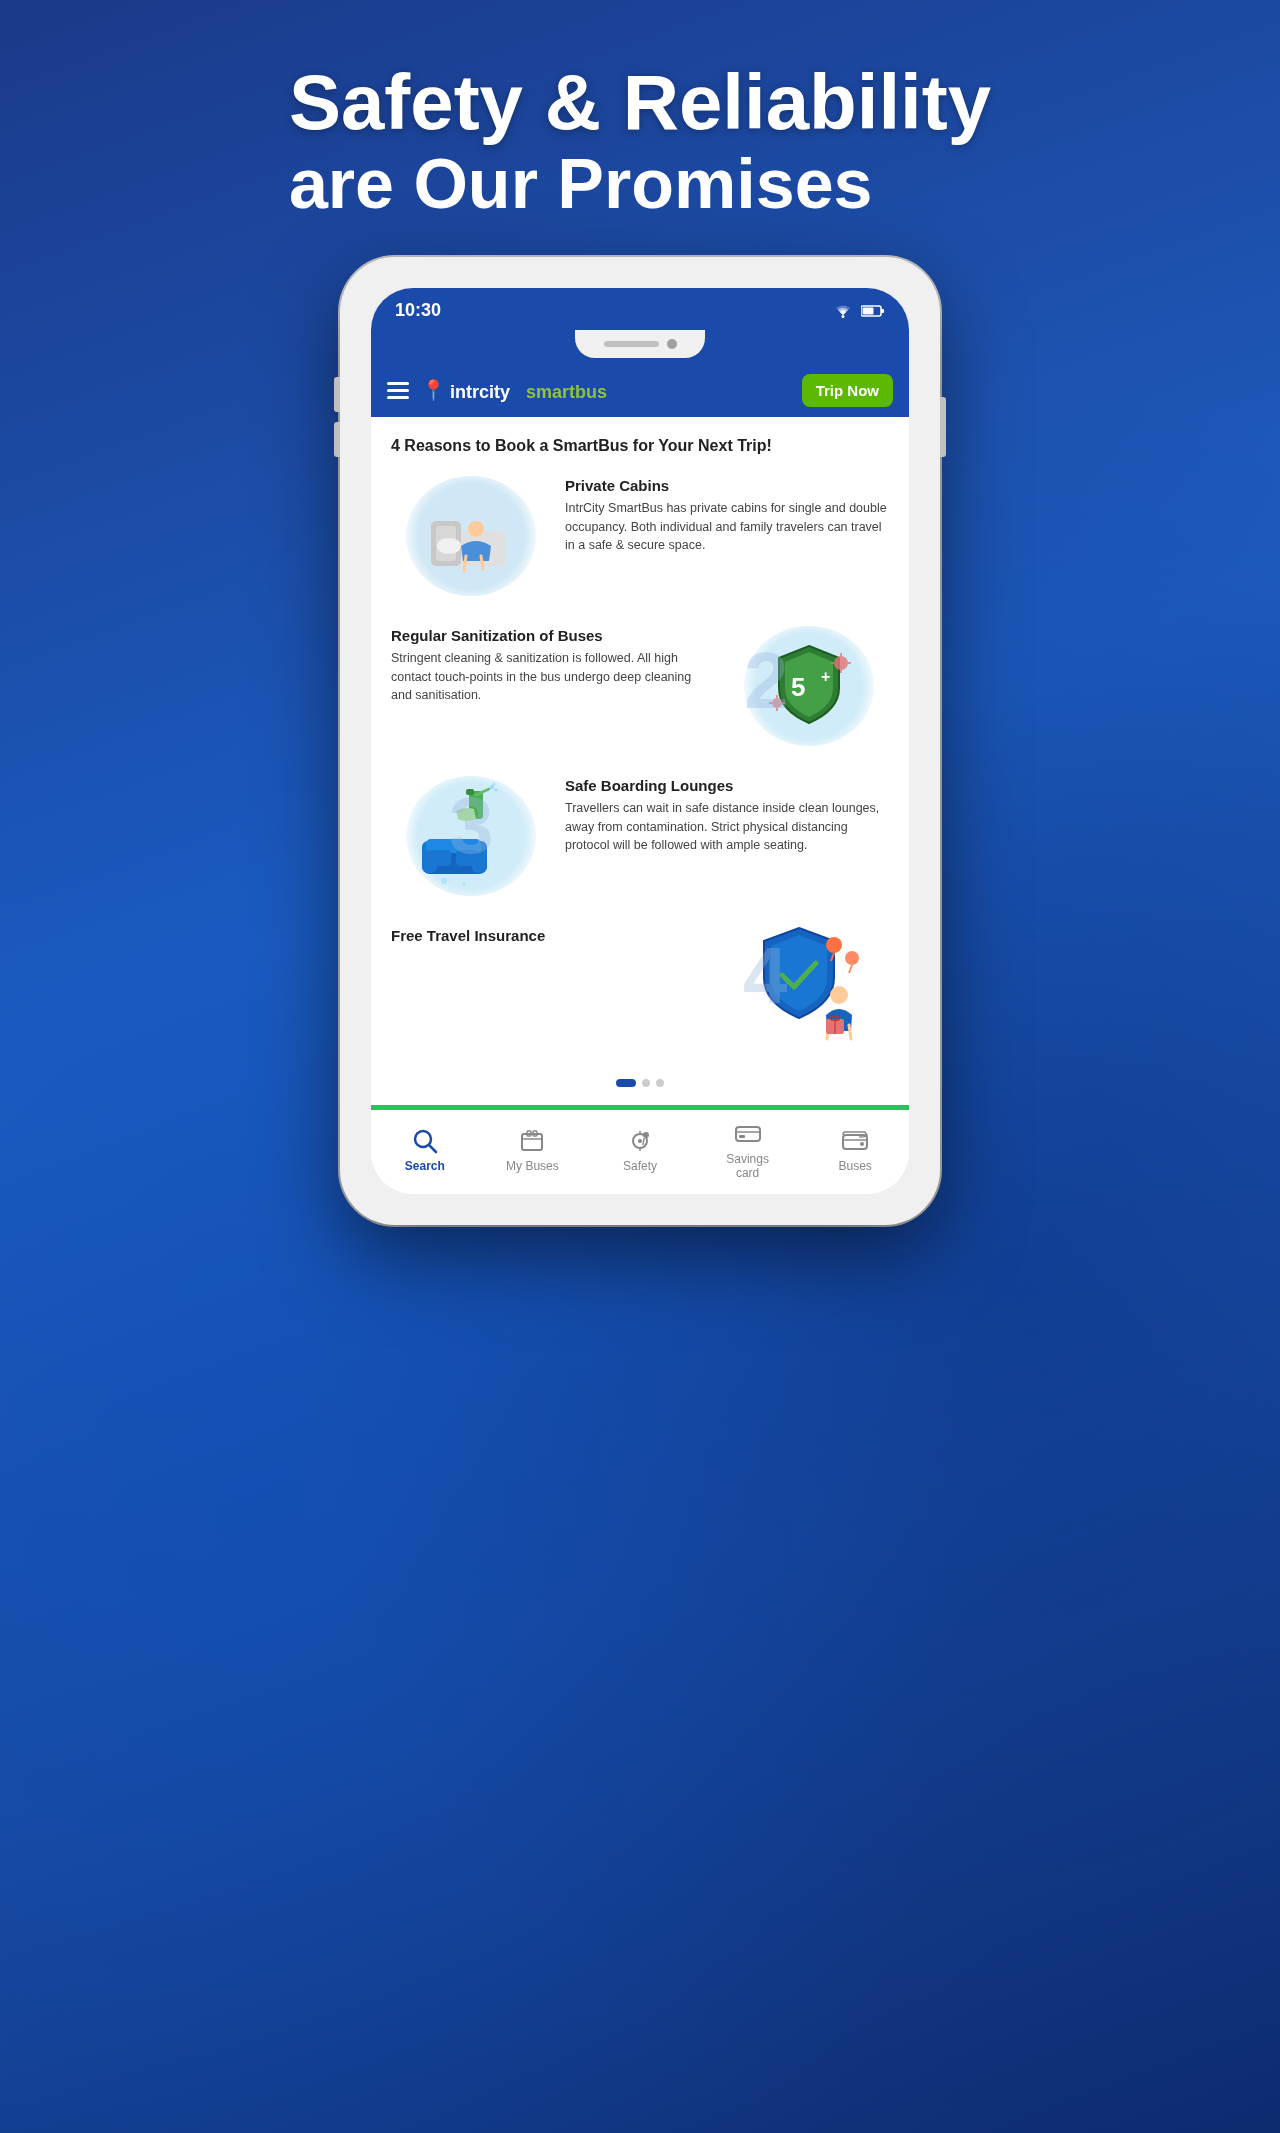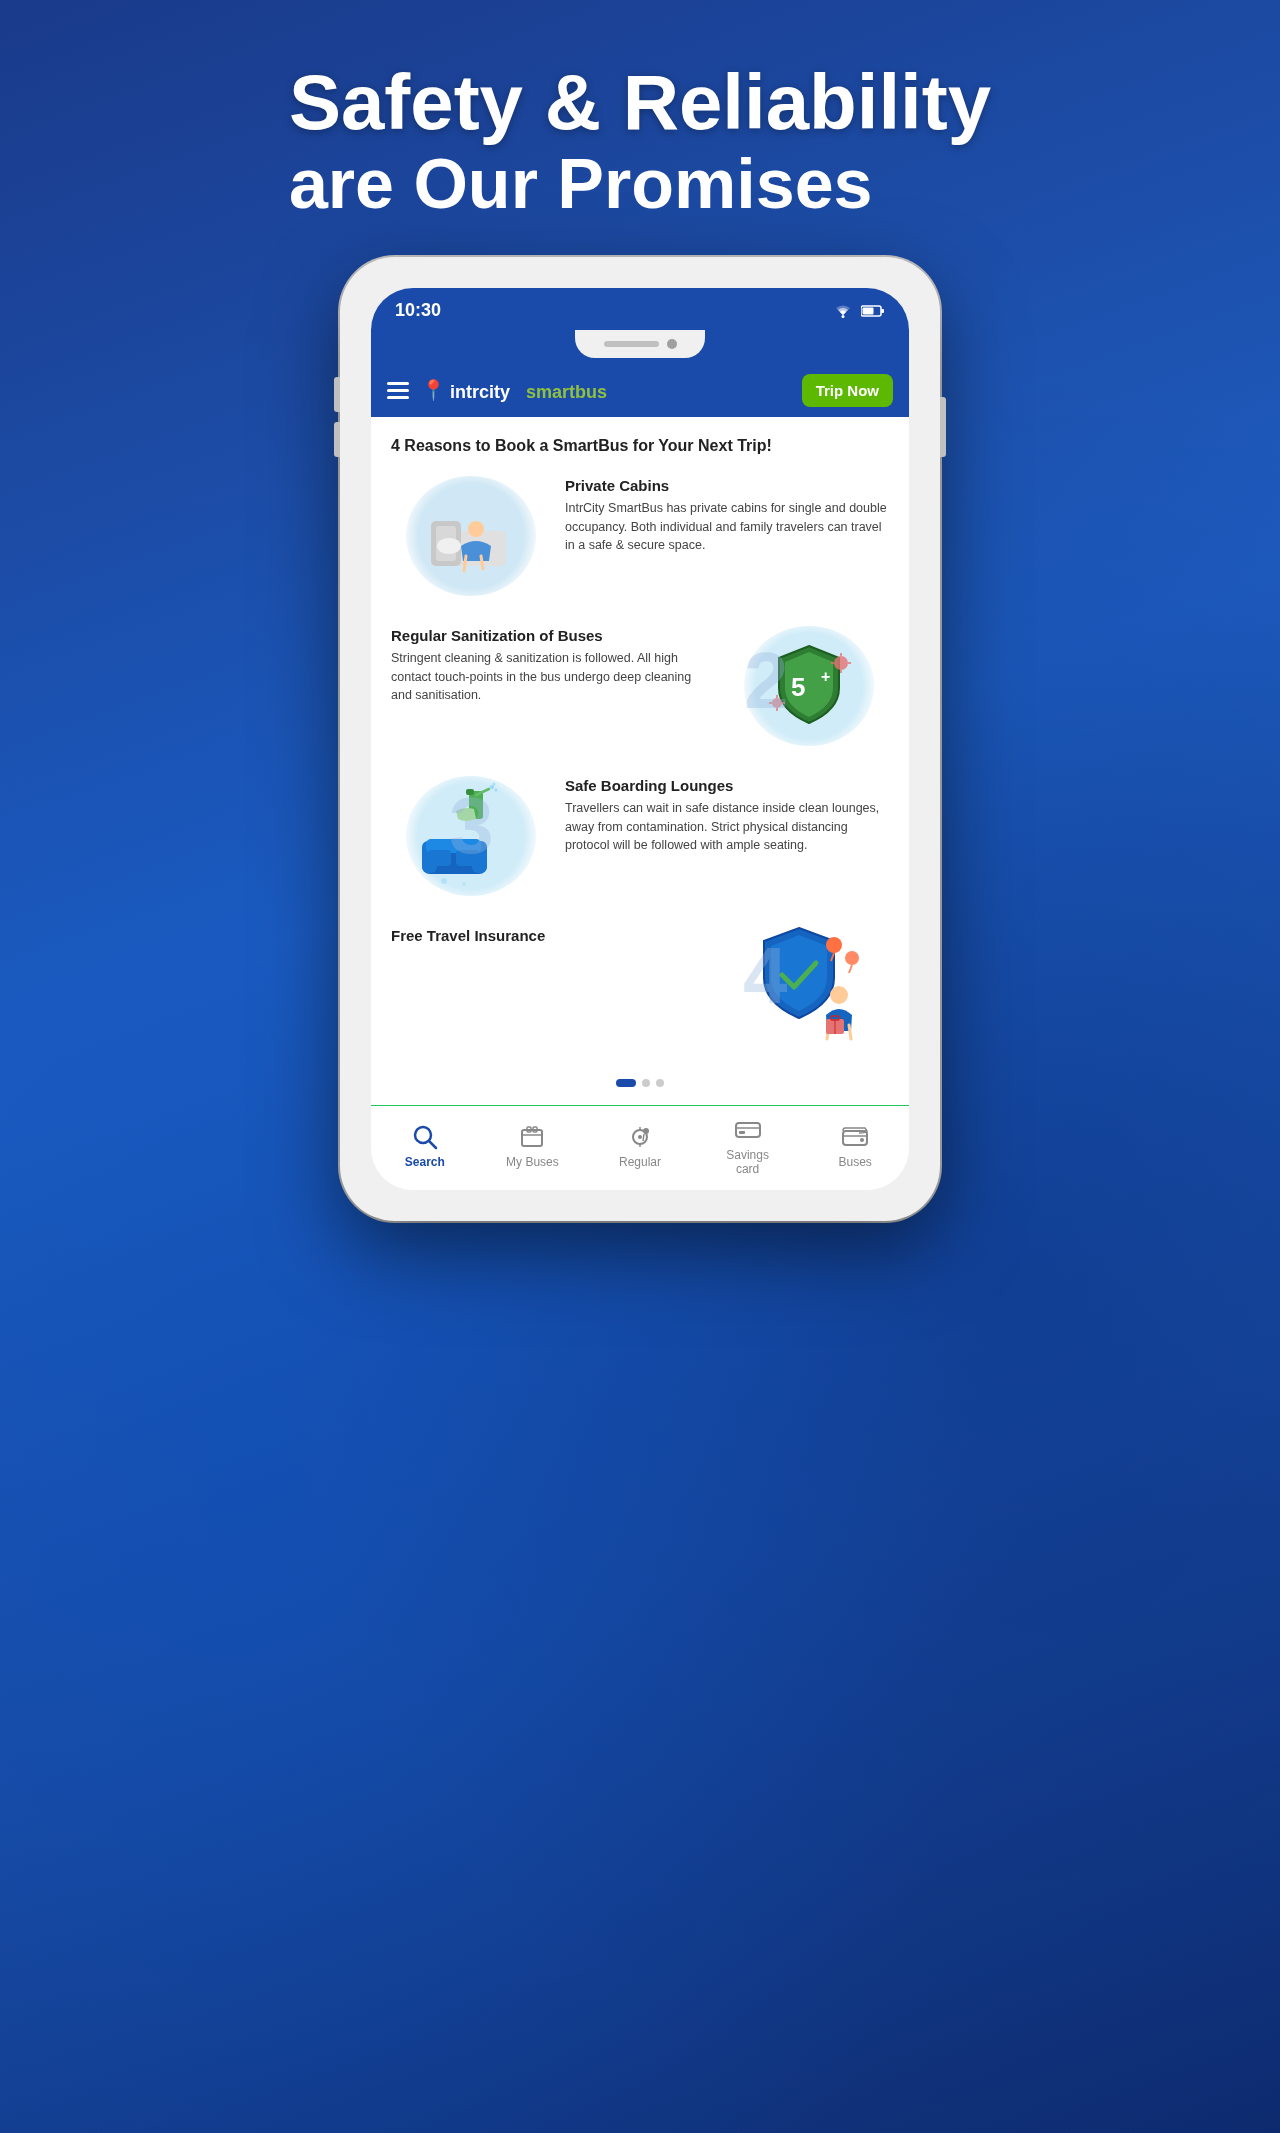--- a/index.html
+++ b/index.html
@@ -256,21 +256,21 @@
       width: 140px;
       height: 130px;
       display: flex;
       align-items: center;
       justify-content: center;
     }
 
     
     .bottom-nav {
       background: #ffffff;
-      border-top: 1px solid #22c55e;
+      border-top: 5px solid #22c55e;
       display: flex;
       align-items: center;
       justify-content: space-around;
       padding: 10px 0 14px 0;
     }
     .nav-item {
       display: flex;
       flex-direction: column;
       align-items: center;
       gap: 4px;
@@ -548,21 +548,21 @@
 
         <div class="nav-item">
           <svg width="28" height="28" viewBox="0 0 28 28">
             <circle cx="14" cy="14" r="7" stroke="#888" stroke-width="2" fill="none"></circle>
             <circle cx="14" cy="14" r="2" fill="#888"></circle>
             <line x1="14" y1="7" x2="14" y2="4" stroke="#888" stroke-width="1.5"></line>
             <line x1="14" y1="21" x2="14" y2="24" stroke="#888" stroke-width="1.5"></line>
             <circle cx="20" cy="8" r="3" fill="#888"></circle>
             <path d="M18 11 L17 18" stroke="#888" stroke-width="1.5"></path>
           </svg>
-          <span class="nav-label">Regular</span>
+          <span class="nav-label">Safety</span>
         </div>
 
         <div class="nav-item">
           <svg width="28" height="28" viewBox="0 0 28 28">
             <rect x="2" y="7" width="24" height="14" rx="3" stroke="#888" stroke-width="2" fill="none"></rect>
             <line x1="2" y1="12" x2="26" y2="12" stroke="#888" stroke-width="1.5"></line>
             <rect x="5" y="15" width="6" height="3" rx="1" fill="#888"></rect>
           </svg>
           <span class="nav-label">Savings<br>card</span>
         </div>

